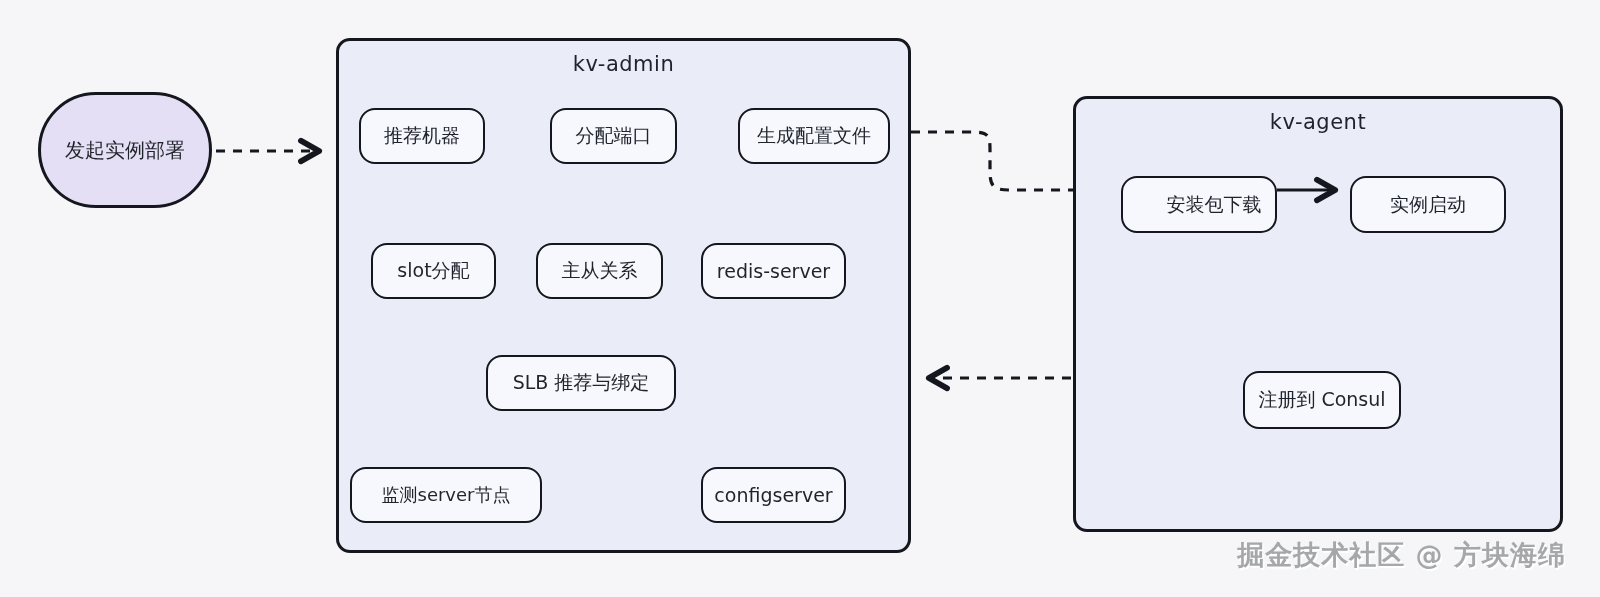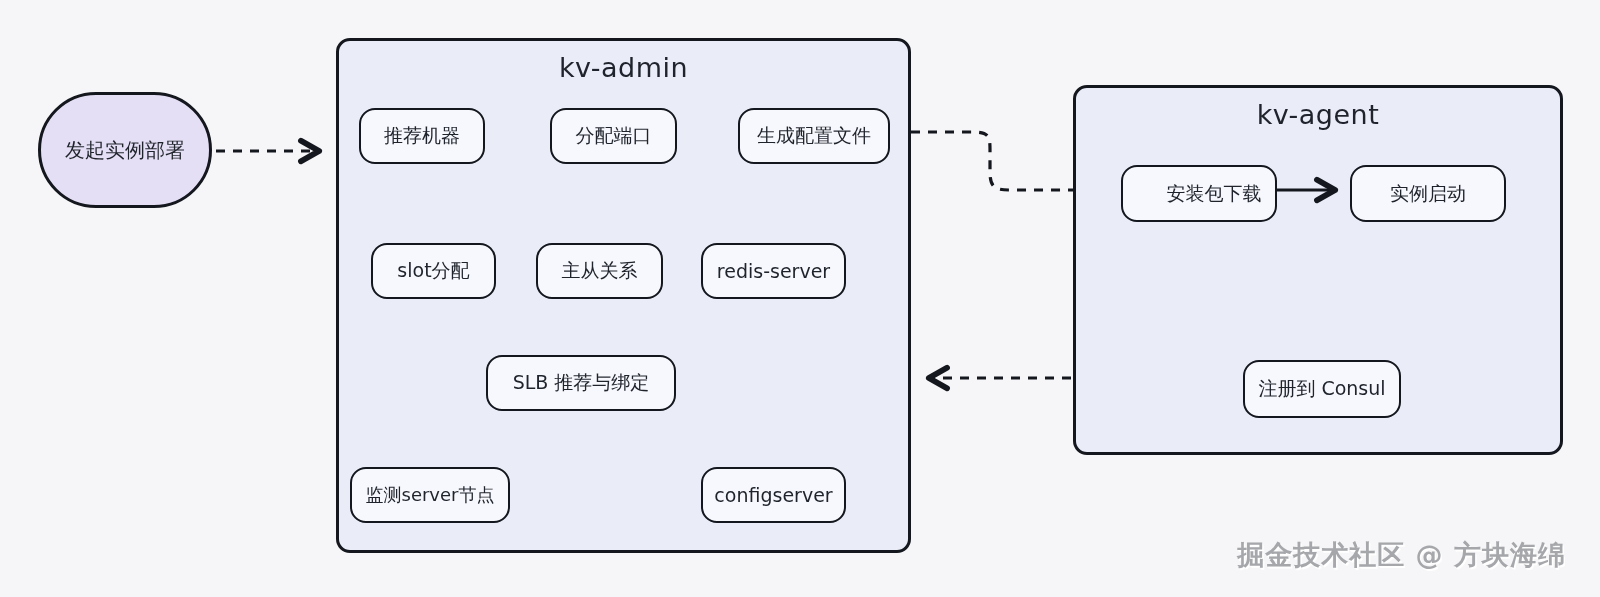--- a/index.html
+++ b/index.html
@@ -18,21 +18,21 @@
     position:relative;width:1600px;height:597px;overflow:hidden;
     background:var(--page-bg);color:var(--text);
   }
   .connectors{position:absolute;left:0;top:0;width:1600px;height:597px;pointer-events:none;}
   .container{
     position:absolute;background:var(--container-fill);
     border:3px solid var(--stroke);border-radius:14px;
   }
   .container-title{
     position:absolute;top:11px;left:0;right:0;text-align:center;
-    font-size:27px;letter-spacing:.5px;color:var(--text);
+    font-size:21px;letter-spacing:.5px;color:var(--text);
   }
   .node{
     position:absolute;display:flex;align-items:center;justify-content:center;
     background:var(--box-fill);border:2.8px solid var(--stroke);
     border-radius:16px;font-size:19px;white-space:nowrap;color:var(--text);
     padding:0 4px;
   }
   .node.small-text{font-size:18px;}
   .ellipse-node{
     position:absolute;display:flex;align-items:center;justify-content:center;
@@ -108,29 +108,29 @@
       <span>主从关系</span>
     </div>
     <div class="node" style="left:362px;top:202px;width:145px;height:56px;">
       <span>redis-server</span>
     </div>
 
     <div class="node" style="left:147px;top:314px;width:190px;height:56px;">
       <span>SLB 推荐与绑定</span>
     </div>
 
-    <div class="node small-text" style="left:11px;top:426px;width:160px;height:56px;">
+    <div class="node small-text" style="left:11px;top:426px;width:192px;height:56px;">
       <span>监测server节点</span>
     </div>
     <div class="node" style="left:362px;top:426px;width:145px;height:56px;">
       <span>configserver</span>
     </div>
   </div>
 
-  <div class="container" style="left:1073px;top:85px;width:490px;height:370px;">
+  <div class="container" style="left:1073px;top:96px;width:490px;height:436px;">
     <div class="container-title">kv-agent</div>
 
     <div class="node" style="left:45px;top:77px;width:156px;height:57px;padding-left:34px;">
       <span>安装包下载</span>
     </div>
     <div class="node" style="left:274px;top:77px;width:156px;height:57px;">
       <span>实例启动</span>
     </div>
     <div class="node" style="left:167px;top:272px;width:158px;height:58px;">
       <span>注册到 Consul</span>

